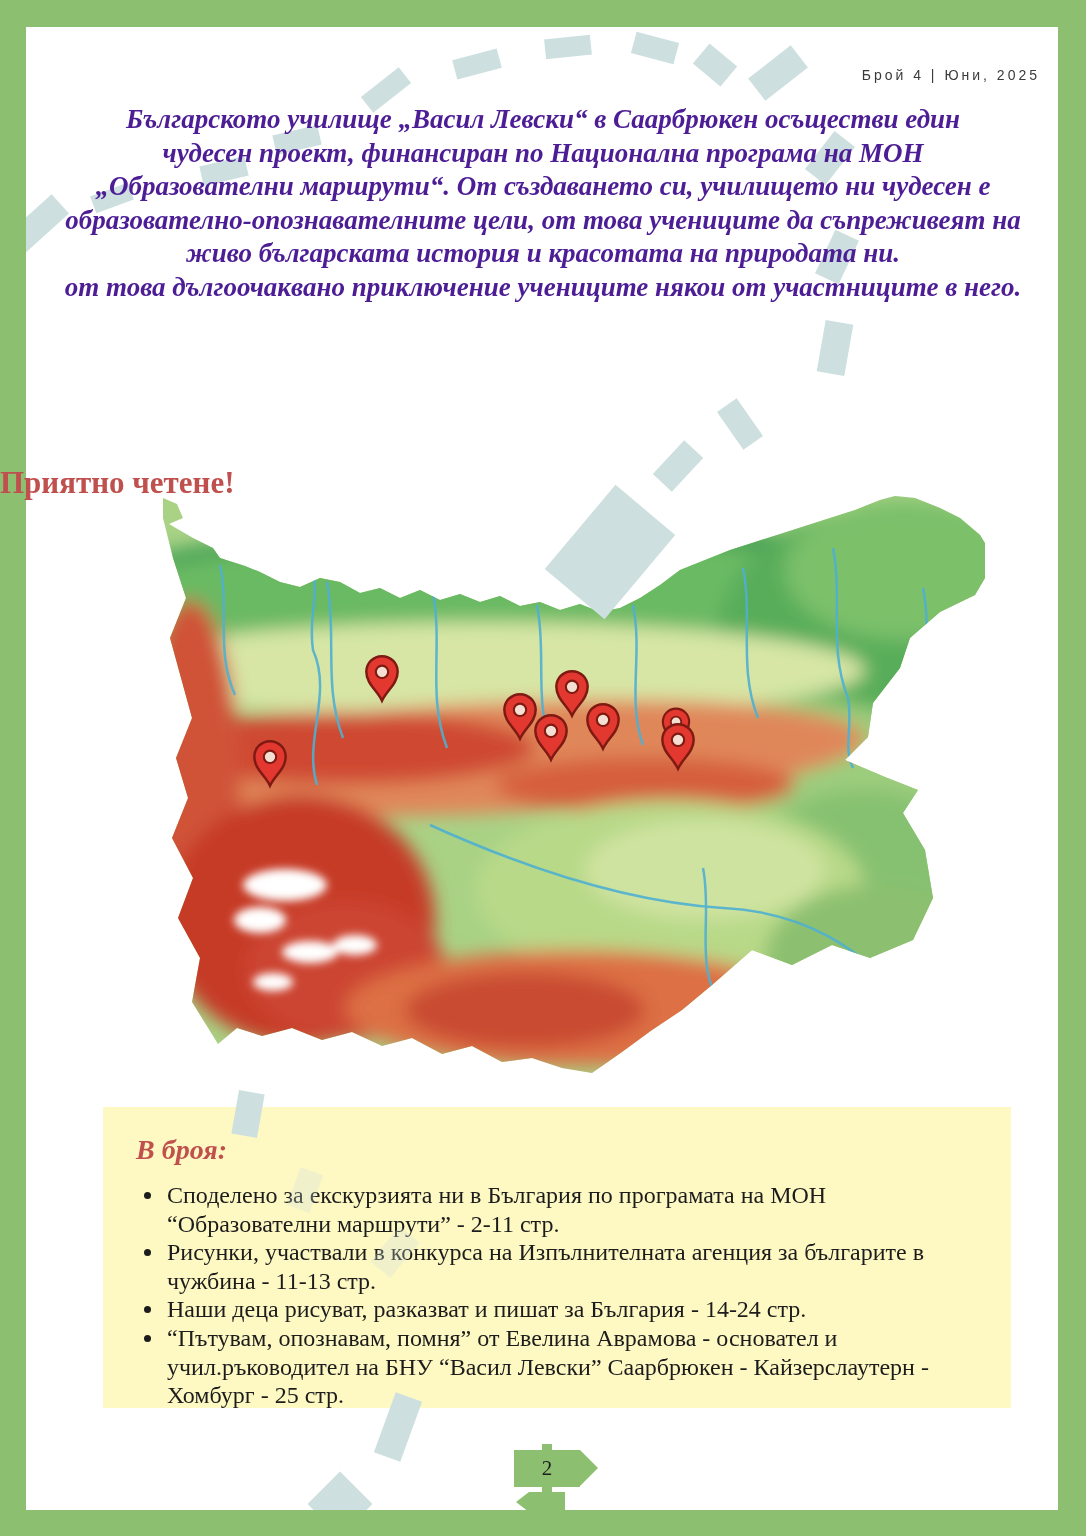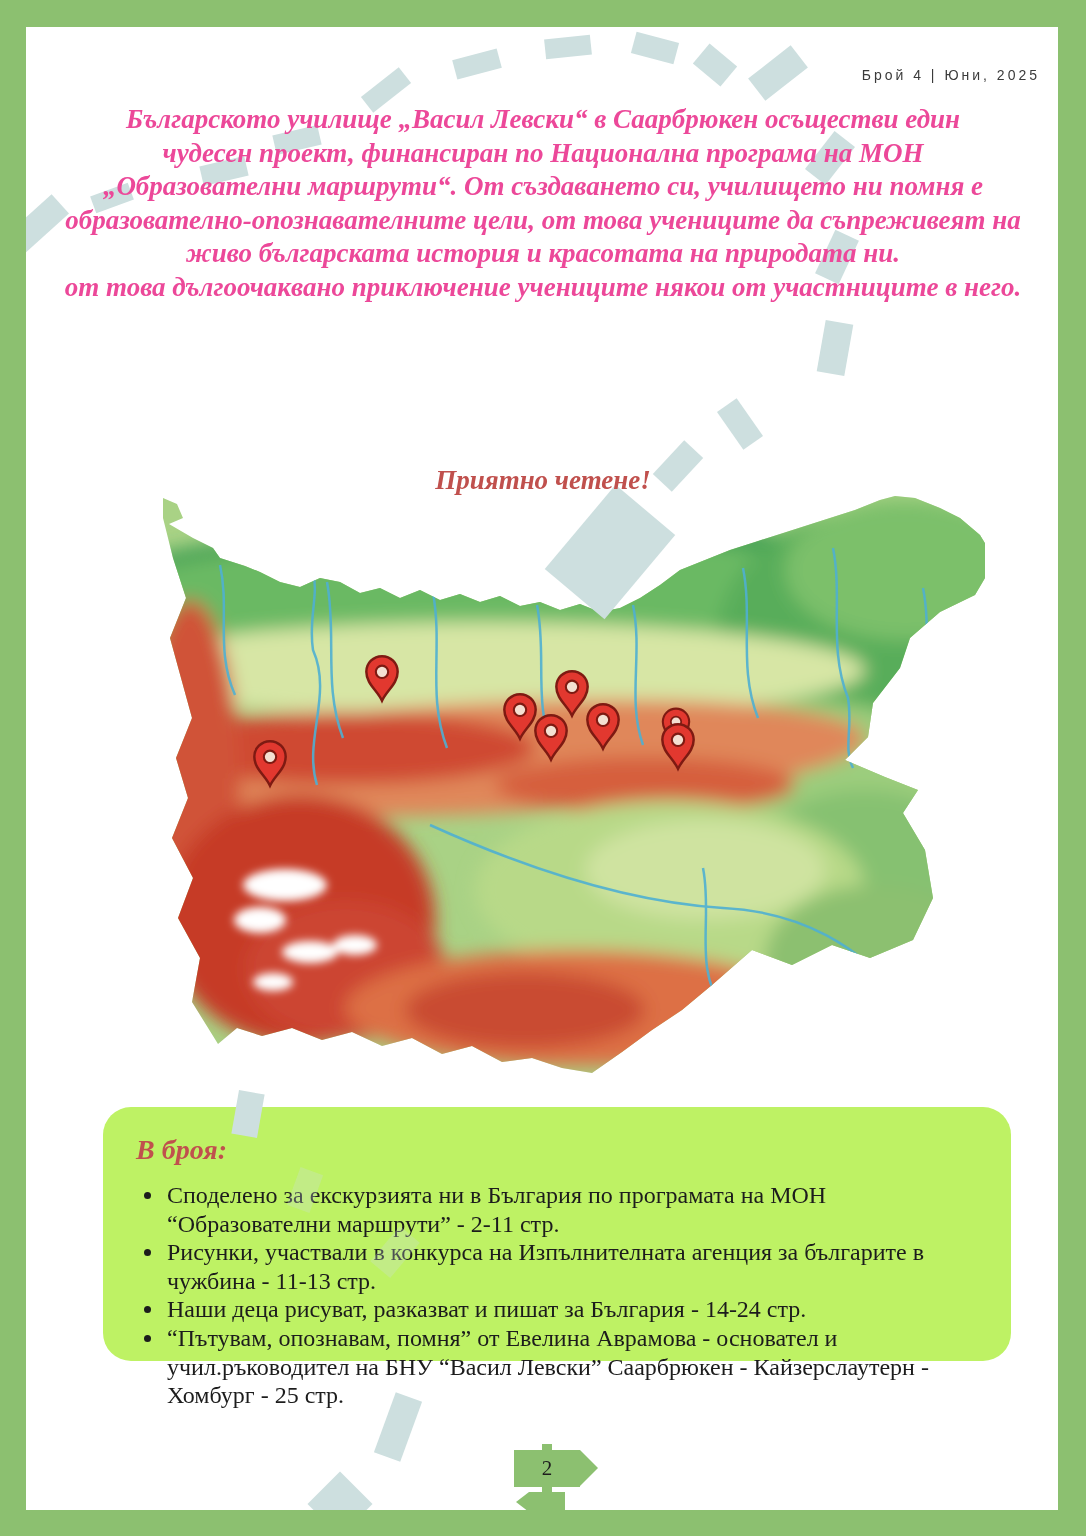--- a/index.html
+++ b/index.html
@@ -11,28 +11,28 @@
   .f-left{left:0;top:0;width:26px;height:1536px;}
   .f-right{right:0;top:0;width:28px;height:1536px;}
   .f-bottom{left:0;bottom:0;width:1086px;height:26px;}
   
   .dash{position:absolute;background:#cddfdf;z-index:2;}
   
   .issue{position:absolute;top:42px;right:46px;z-index:5;
          font-family:"Liberation Sans",sans-serif;font-size:14px;letter-spacing:3px;color:#3b3b3b;margin-top:25px;}
   
   .intro{position:absolute;left:52px;right:52px;top:103px;z-index:5;text-align:center;
-         font-style:italic;font-weight:700;font-size:27px;line-height:33.5px;color:#ec4899;}
-  
-  .greeting{position:absolute;left:0;right:0;top:465px;z-index:5;text-align:center;
-            font-style:italic;font-weight:700;font-size:27px;color:#c0504d;}
+         font-style:italic;font-weight:700;font-size:27px;line-height:33.5px;color:#4c1d95;}
+  
+  .greeting{position:absolute;left:0;right:0;top:465px;z-index:5;
+            font-weight:700;font-size:31px;color:#c0504d;}
   
   .mapwrap{position:absolute;left:105px;top:490px;width:880px;height:590px;z-index:1;}
   
-  .toc{position:absolute;left:103px;top:1107px;width:908px;height:254px;background:#bef264;z-index:1;border-radius:28px;}
+  .toc{position:absolute;left:103px;top:1107px;width:908px;height:301px;background:#fef9c3;z-index:1;}
   .toc-title{margin:27px 0 0 33px;font-style:italic;font-weight:700;font-size:28px;color:#c0504d;}
   .toc ul{margin:15px 0 0 0;padding:0 38px 0 62px;font-size:24px;line-height:28.6px;color:#1c1c1c;}
   .toc li{margin:0;padding-left:2px;}
   
   .sp{position:absolute;background:#8cc070;z-index:6;}
   .sp-pole{left:542px;top:1444px;width:10px;height:92px;}
   .sp-sign{left:514px;top:1450px;width:66px;height:37px;text-align:center;
            font-size:21px;line-height:37px;color:#1d1d1d;font-family:"Liberation Serif",serif;}
   .sp-tip-r{position:absolute;left:580px;top:1450px;width:0;height:0;z-index:6;background:none;
             border-top:18.5px solid transparent;border-bottom:18.5px solid transparent;
@@ -161,21 +161,21 @@
           </g>
         </g>
     </svg>
   </div>
 
   <div class="issue">Брой 4 | Юни, 2025</div>
 
   <div class="intro">
     <div>Българското училище „Васил Левски“ в Саарбрюкен осъществи един</div>
     <div>чудесен проект, финансиран по Национална програма на МОН</div>
-    <div>„Образователни маршрути“. От създаването си, училището ни помня е</div>
+    <div>„Образователни маршрути“. От създаването си, училището ни чудесен е</div>
     <div>образователно-опознавателните цели, от това учениците да съпреживеят на</div>
     <div>живо българската история и красотата на природата ни.</div>
     <div>от това дългоочаквано приключение учениците някои от участниците в него.</div>
   </div>
 
   <div class="greeting">Приятно четене!</div>
 
   <div class="toc">
     <div class="toc-title">В броя:</div>
     <ul>

